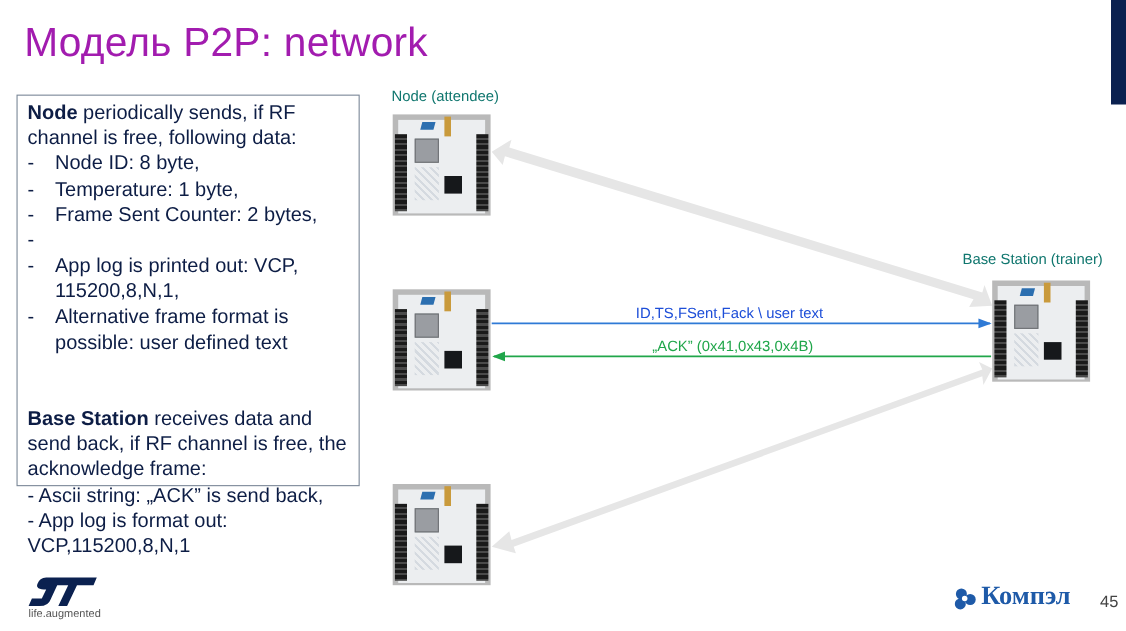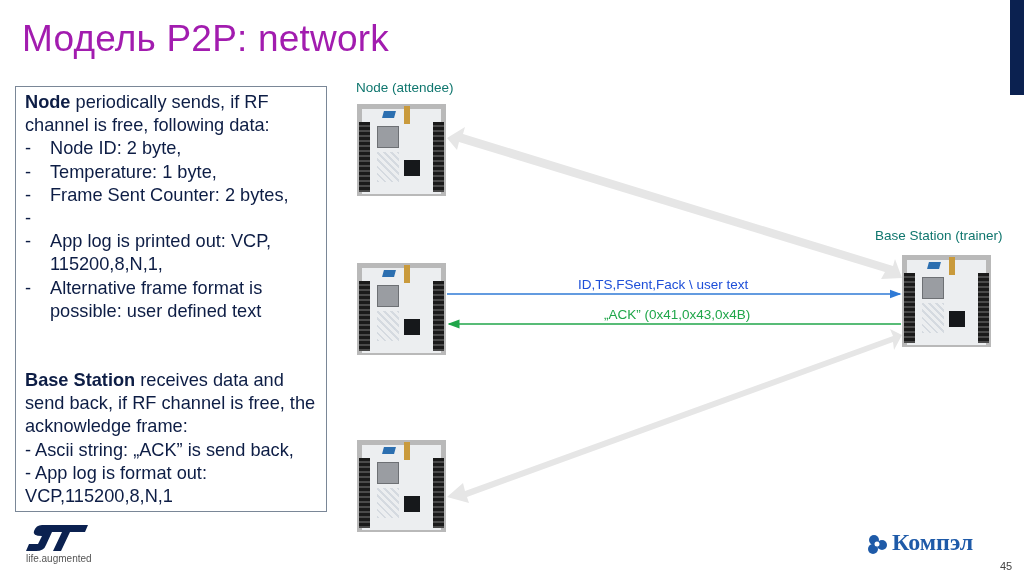--- a/index.html
+++ b/index.html
@@ -1,21 +1,21 @@
 <!DOCTYPE html>
 <html><head>
 <meta charset="utf-8">
 <style>
   html, body { margin:0; padding:0; }
   body { width:1024px; height:574px; background:#ffffff; position:relative; overflow:hidden;
          font-family:"Liberation Sans", sans-serif; color:#0d1d45; }
   .abs { position:absolute; }
   #title { left:22px; top:18px; font-size:37px; color:#a21caf; white-space:nowrap; letter-spacing:0.2px; }
   #corner-bar { left:1010px; top:0; width:14px; height:95px; background:#0b2150; }
-  #info-box { left:15px; top:86px; width:312px; height:426px; border:1.5px solid #7a8797; box-sizing:border-box;
+  #info-box { left:15px; top:86px; width:312px; height:356px; border:1.5px solid #7a8797; box-sizing:border-box;
               padding:4px 8px 0 9px; font-size:18.2px; line-height:23.2px; color:#0d1d45; }
   #info-box b { font-weight:bold; }
   .p { margin:0; }
   .li { display:flex; }
   .li .dash { width:25px; flex:0 0 25px; }
   .gap { height:46px; }
   .lbl { font-size:13.5px; color:#0f766e; white-space:nowrap; }
   #node-label { left:356px; top:80px; }
   #base-label { left:875px; top:228px; }
   .board { width:89px; height:92px; background:#b9b9b9; overflow:hidden; }
@@ -28,38 +28,38 @@
   .board .chip { position:absolute; left:47px; top:56px; width:16px; height:16px; background:#16181b; }
   .board .stlogo { position:absolute; left:26px; top:7px; width:12px; height:7px; background:#2c6fb0; transform:skewX(-15deg); }
   .board .trace { position:absolute; left:20px; top:48px; width:22px; height:30px;
         background:repeating-linear-gradient(45deg,#d5dae0 0 2px,#eceef0 2px 5px); }
   #node-1 { left:357px; top:104px; }
   #node-2 { left:357px; top:263px; }
   #node-3 { left:357px; top:440px; }
   #base { left:902px; top:255px; }
   #diagram-svg { left:0; top:0; }
   #msg-up { left:578px; top:277px; font-size:13.5px; color:#1d4ed8; white-space:nowrap; }
-  #msg-down { left:593px; top:307px; font-size:13.5px; color:#20a64a; white-space:nowrap;margin-left:11px; }
+  #msg-down { left:593px; top:307px; font-size:13.5px; color:#20a64a; white-space:nowrap; }
   #st-logo { left:22px; top:523px; width:70px; height:30px; }
   #st-tag { left:26px; top:529px; font-size:10px; color:#555; white-space:nowrap;margin-top:24px; }
   #kompel-icon { left:866px; top:533px; width:22px; height:22px; }
   #kompel-text { left:892px; top:529px; }
-  #page-num { left:1000px; top:560px; font-size:11px; color:#444;text-align:center; }
+  #page-num { left:1000px; top:539px; font-size:15px; color:#444;text-align:center; }
 </style>
 </head>
 <body>
 
 <div id="corner-bar" class="abs"></div>
 <div id="title" class="abs">Модель P2P: network</div>
 
 <div id="info-box" class="abs">
   <p class="p"><b>Node</b><span> periodically sends, if RF channel is free, following data:</span></p>
   <div class="li">
       <span class="dash">-</span>
-      <span>Node ID: 2 byte,</span>
+      <span>Node ID: 8 byte,</span>
     </div>
   <div class="li">
       <span class="dash">-</span>
       <span>Temperature: 1 byte,</span>
     </div>
   <div class="li">
       <span class="dash">-</span>
       <span>Frame Sent Counter: 2 bytes,</span>
     </div>
   <div class="li">

